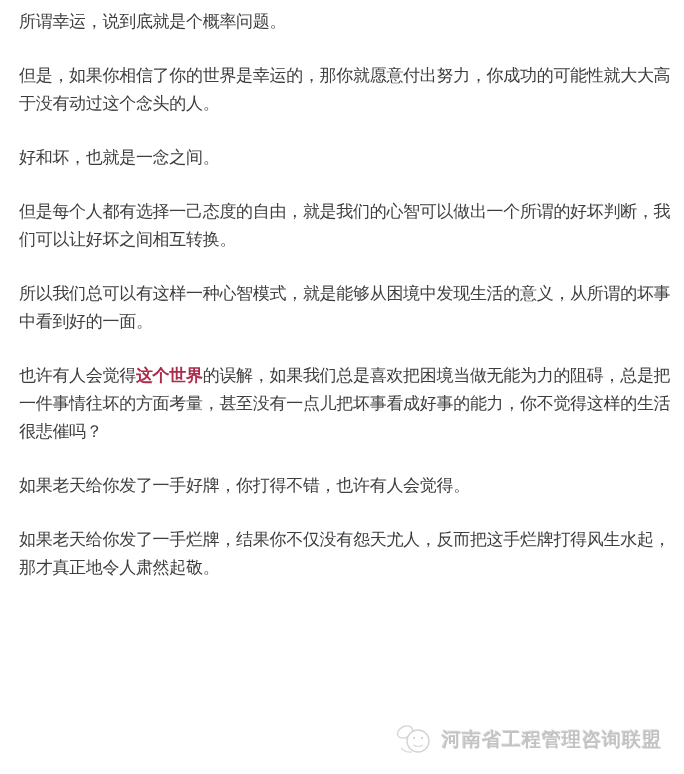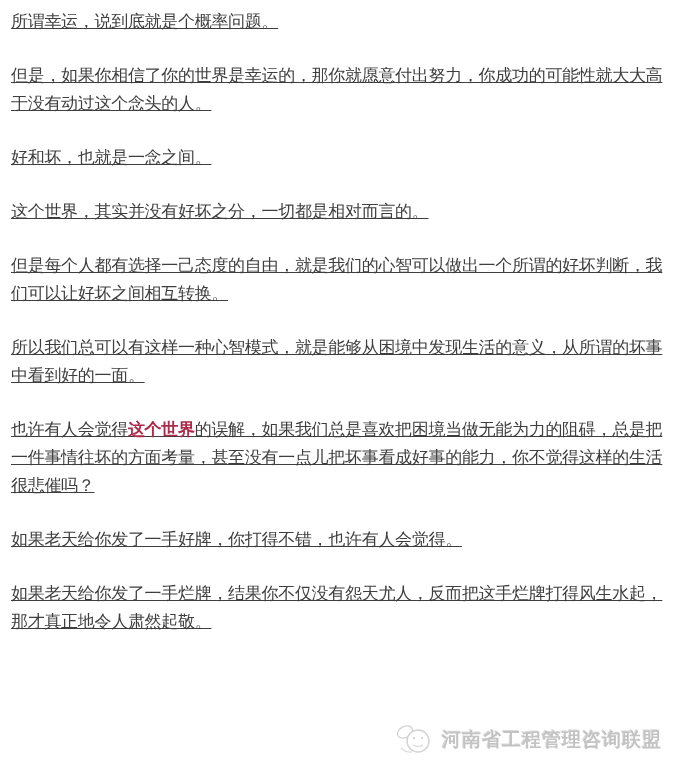--- a/index.html
+++ b/index.html
@@ -18,27 +18,26 @@
     position: relative;
     width: 684px;
     height: 774px;
     background: var(--bg);
     overflow: hidden;
   }
   .article {
     padding: 8px 11px 0 11px;
   }
   .para {
-    margin: 0 0 26px 0;
+    margin: 0 0 26px 8px;
     font-size: 17px;
     line-height: 28px;
     color: var(--text);
     letter-spacing: -0.3px;
     text-align: left;
-    text-decoration: underline;
   }
   .para .hl {
     color: var(--hl);
     font-weight: 700;
   }
   .watermark {
     position: absolute;
     right: 22px;
     bottom: 16px;
     display: flex;
@@ -59,21 +58,20 @@
 </style>
 </head>
 <body>
 
 <div class="page">
 
   <div class="article">
       <p class="para"><span>所谓幸运，说到底就是个概率问题。</span></p>
       <p class="para"><span>但是，如果你相信了你的世界是幸运的，那你就愿意付出努力，你成功的可能性就大大高于没有动过这个念头的人。</span></p>
       <p class="para"><span>好和坏，也就是一念之间。</span></p>
-      <p class="para"><span>这个世界，其实并没有好坏之分，一切都是相对而言的。</span></p>
       <p class="para"><span>但是每个人都有选择一己态度的自由，就是我们的心智可以做出一个所谓的好坏判断，我们可以让好坏之间相互转换。</span></p>
       <p class="para"><span>所以我们总可以有这样一种心智模式，就是能够从困境中发现生活的意义，从所谓的坏事中看到好的一面。</span></p>
       <p class="para"><span>也许有人会觉得</span><span class="hl">这个世界</span><span>的误解，如果我们总是喜欢把困境当做无能为力的阻碍，总是把一件事情往坏的方面考量，甚至没有一点儿把坏事看成好事的能力，你不觉得这样的生活很悲催吗？</span></p>
       <p class="para"><span>如果老天给你发了一手好牌，你打得不错，也许有人会觉得。</span></p>
       <p class="para"><span>如果老天给你发了一手烂牌，结果你不仅没有怨天尤人，反而把这手烂牌打得风生水起，那才真正地令人肃然起敬。</span></p>
     </div>
 
   <div class="watermark">
     <span class="wm-logo">
       <svg width="40" height="36" viewBox="0 0 40 36" fill="none" xmlns="http://www.w3.org/2000/svg">

